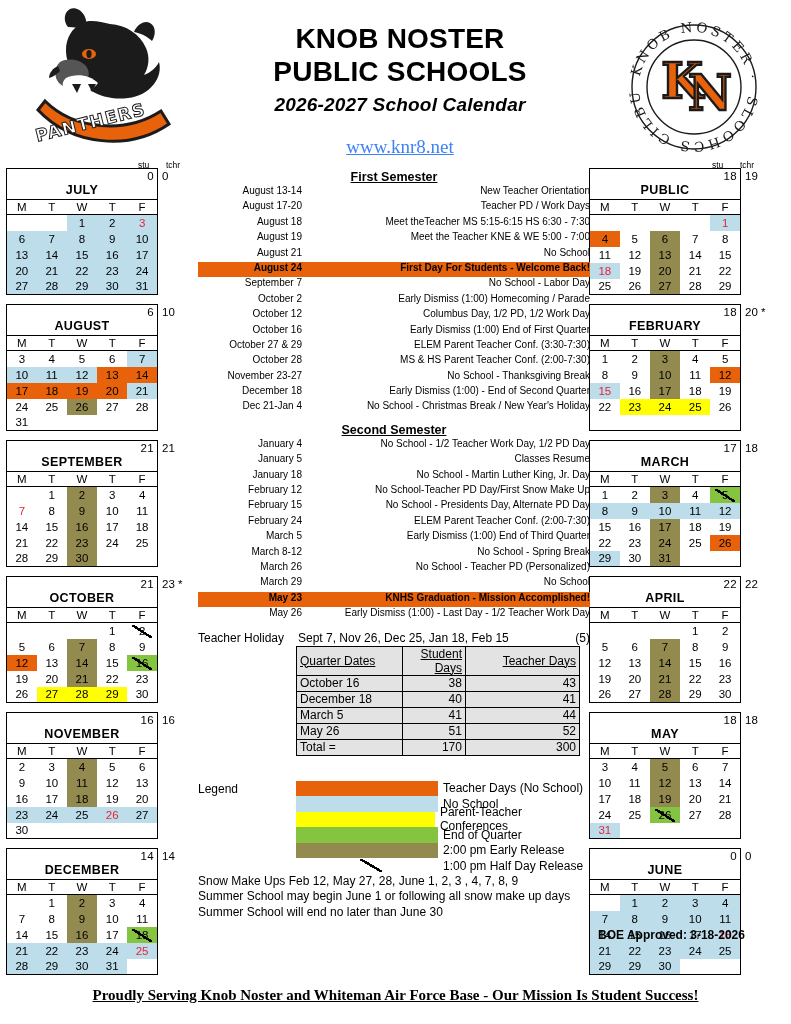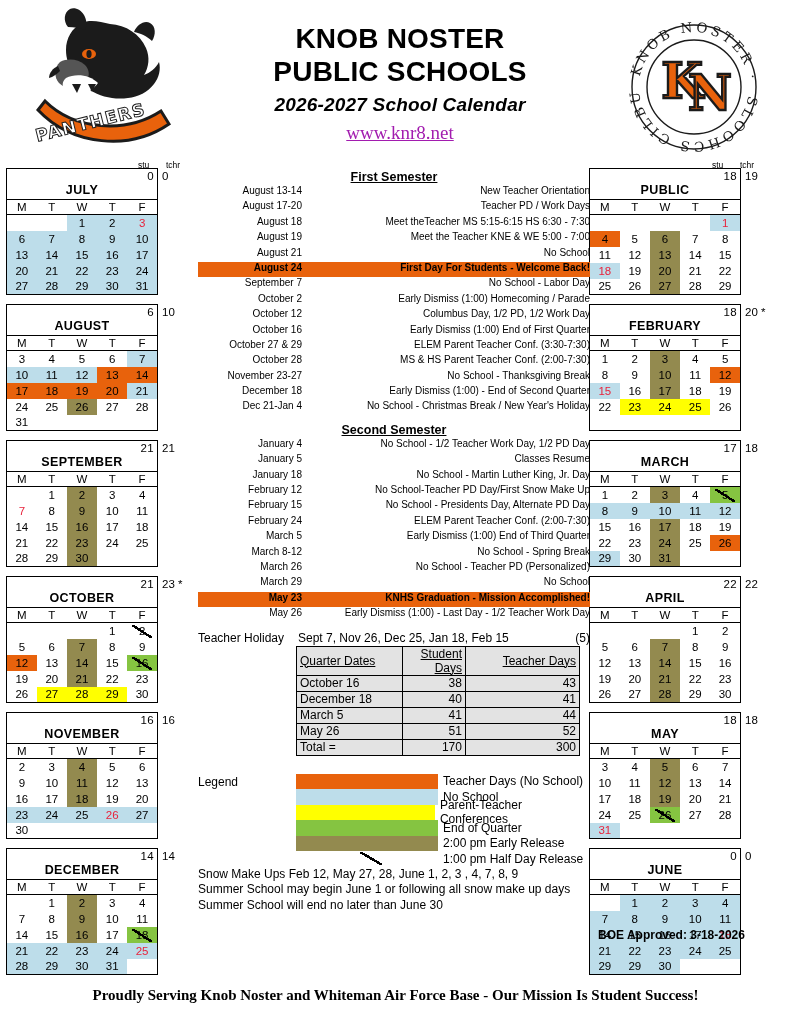--- a/index.html
+++ b/index.html
@@ -20,22 +20,22 @@
   #seal-logo    { position:absolute; right:22px; top:12px; width:150px; height:150px; }
 
   #title-block { position:absolute; left:225px; top:22px; width:350px; text-align:center; }
   #school-name-1, #school-name-2 {
     font-size:28px; font-weight:bold; letter-spacing:.2px; line-height:1.18;
   }
   #calendar-year {
     font-size:19px; font-weight:bold; font-style:italic; margin-top:6px; letter-spacing:.2px;
   }
   #site-url {
-    font-size:19px; color:#a21caf; text-decoration:underline;
-    font-family:"Liberation Serif", serif; margin-top:6px; display:block;
+    font-size:19px; color:#3b82f6; text-decoration:underline;
+    font-family:"Liberation Serif", serif; margin-top:20px; display:block;
   }
   .month-col { position:absolute; top:168px; width:196px; }
   #col-left  { left:6px; }
   #col-right { left:589px; }
   #col-mid   { position:absolute; left:198px; top:170px; width:392px; }
 
   
   .sthdr { position:absolute; top:160px; font-size:8.5px; }
   #sthdr-l-stu  { left:138px; } #sthdr-l-tchr { left:166px; }
   #sthdr-r-stu  { left:712px; } #sthdr-r-tchr { left:740px; }
@@ -105,39 +105,39 @@
   }
   table.qtr th, table.qtr td {
     font-size:12px; border:1.2px solid #000; padding:0 3px; height:16px;
   }
   table.qtr th { font-weight:normal;text-decoration:underline; }
   .q-date { text-align:left; width:104px; }
   .q-num  { text-align:right; width:62px; }
   .q-tnum { text-align:right; width:112px; }
 
   
-  #legend { margin-top:18px; position:relative; font-size:12px; }
+  #legend { margin-top:25px; position:relative; font-size:12px; }
   #legend-label { position:absolute; left:0; top:1px; font-size:12px; }
   .leg-row { display:flex; align-items:center; height:15.5px; }
   .leg-swatch { width:142px; height:15.5px; margin-left:98px; }
   .leg-slash { width:142px; height:15.5px; margin-left:98px; position:relative; }
   .leg-slash::after {
     content:""; position:absolute; left:64px; top:1px; width:22px; height:13px;
     background:linear-gradient(to top right, transparent 45%, #000 45%, #000 56%, transparent 56%);
   }
   .leg-text { margin-left:5px; font-size:12px; }
   .note-line { font-size:12px; height:15.5px; }
 
   
   #boe { position:absolute; left:598px; top:928px; font-size:12px; font-weight:bold; }
 
   
   #footer {
     position:absolute; left:0; right:0; bottom:20px; text-align:center;
-    font-size:15px; font-weight:bold; font-family:"Liberation Serif", serif;
+    font-size:15px; font-weight:bold; font-family:"Liberation Serif", serif;text-decoration:underline;
   }
 </style>
 </head>
 <body>
 
 <div id="header">
 
   <div id="panther-logo">
     <svg viewBox="0 0 185 150" width="185" height="150" aria-hidden="true">
       <g>

